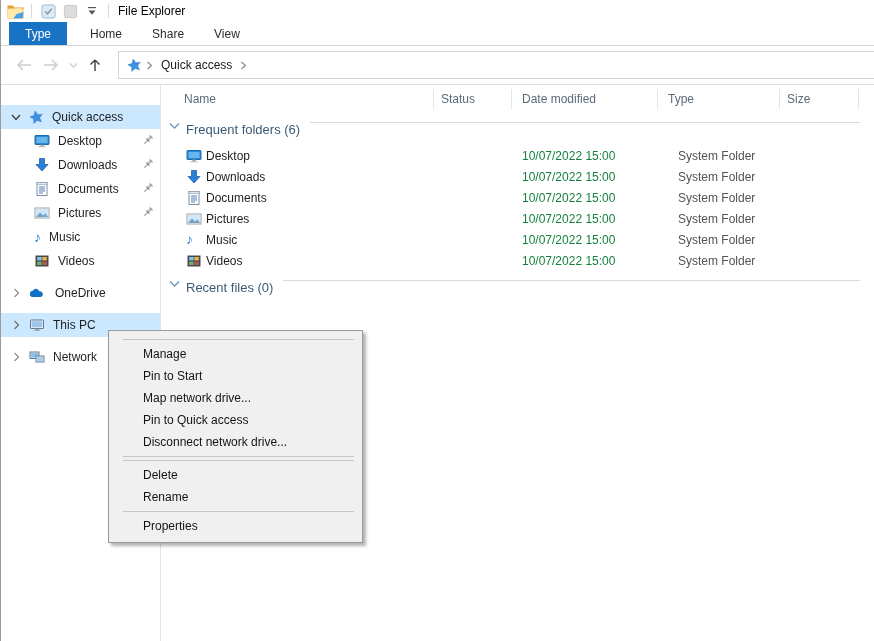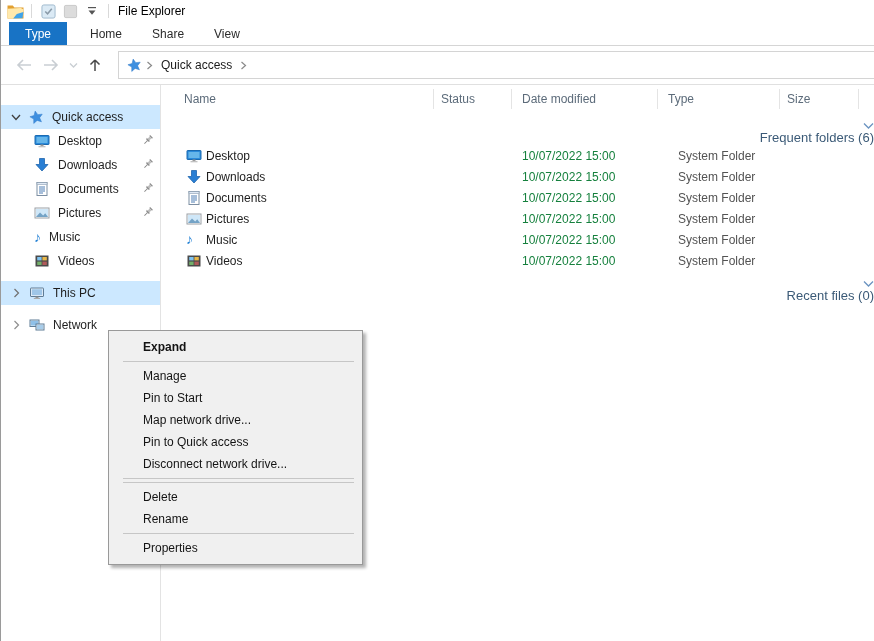--- a/index.html
+++ b/index.html
@@ -35,21 +35,21 @@
   .side-row .s-label { margin-left:8px; white-space:nowrap; }
   .side-row .pin { position:absolute; right:6px; top:5px; }
   .side-row.gap { margin-top:8px; }
 
   .main { flex:1; position:relative; background:#fff; overflow:hidden; }
 
   .colhead { position:relative; height:28px; }
   .colhead .col { position:absolute; top:7px; color:#5c6b7a; white-space:nowrap; }
   .colhead .csep { position:absolute; top:4px; width:1px; height:20px; background:#e4e4e4; }
 
-  .group-hd { display:flex; align-items:flex-end; height:22px; padding-left:8px;flex-direction:column; }
+  .group-hd { display:flex; align-items:flex-start; height:22px; padding-left:8px; }
   .group-hd .g-label { margin-left:6px; font-size:13px; color:#3b5a77; white-space:nowrap; }
   .group-hd .rule { flex:1; height:1px; background:#d9d9d9; margin:0 14px 0 10px; }
   .group-hd.first { margin-top:9px; }
   .group-hd.second { margin-top:8px; }
 
   .rows { margin-top:2px; }
   .file-row { position:relative; height:21px; }
   .file-row .f-icon { position:absolute; left:25px; top:2px; }
   .file-row .f-name { position:absolute; left:45px; top:3px; color:#1e1e1e; white-space:nowrap; }
   .file-row .f-date { position:absolute; left:361px; top:3px; color:#15803d; white-space:nowrap; }
@@ -260,20 +260,33 @@
             <rect x="1.5" y="2.5" width="13" height="11" fill="#4a4a4a"></rect>
             <rect x="3.2" y="4" width="4.4" height="3.4" fill="#7fc3f0"></rect>
             <rect x="8.4" y="4" width="4.4" height="3.4" fill="#e8b84a"></rect>
             <rect x="3.2" y="8.6" width="4.4" height="3.4" fill="#74b06a"></rect>
             <rect x="8.4" y="8.6" width="4.4" height="3.4" fill="#b05a5a"></rect>
           </svg>
         </span>
         <span class="s-label">Videos</span>
       </div>
 
+      <div class="side-row gap">
+        <span class="chev">
+          <svg width="7" height="10" viewBox="0 0 7 10">
+              <path d="M1.5 1 L5.5 5 L1.5 9" stroke="#8e8e8e" stroke-width="1.2" fill="none"></path>
+            </svg>
+        </span>
+        <span class="s-icon">
+          <svg width="18" height="12" viewBox="0 0 20 12">
+            <path d="M7.5 1.2a4.2 4.2 0 0 1 4 2.9 3.3 3.3 0 0 1 3.9 3.2c0 1.8-1.5 3.2-3.3 3.2H4.6A3.6 3.6 0 0 1 1 7a3.6 3.6 0 0 1 3.2-3.5A4.2 4.2 0 0 1 7.5 1.2z" fill="#1072c6"></path>
+          </svg>
+        </span>
+        <span class="s-label">OneDrive</span>
+      </div>
 
       <div class="side-row gap sel">
         <span class="chev">
           <svg width="7" height="10" viewBox="0 0 7 10">
               <path d="M1.5 1 L5.5 5 L1.5 9" stroke="#707070" stroke-width="1.2" fill="none"></path>
             </svg>
         </span>
         <span class="s-icon">
           <svg width="16" height="16" viewBox="0 0 16 16">
             <rect x="1.5" y="3" width="13" height="8.5" rx="0.5" fill="#e8f1fa" stroke="#5f7c96"></rect>
@@ -413,21 +426,20 @@
             </svg>
         </span>
         <span class="g-label">Recent files (0)</span>
         <span class="rule"></span>
       </div>
 
     </div>
   </div>
 
   <div class="menu">
-    <div class="menu-item default">Expand</div>
     <div class="menu-sep"></div>
     <div class="menu-item">Manage</div>
     <div class="menu-item">Pin to Start</div>
     <div class="menu-item">Map network drive...</div>
     <div class="menu-item">Pin to Quick access</div>
     <div class="menu-item">Disconnect network drive...</div>
     <div class="menu-sep"></div>
     <div class="menu-sep"></div>
     <div class="menu-item">Delete</div>
     <div class="menu-item">Rename</div>

